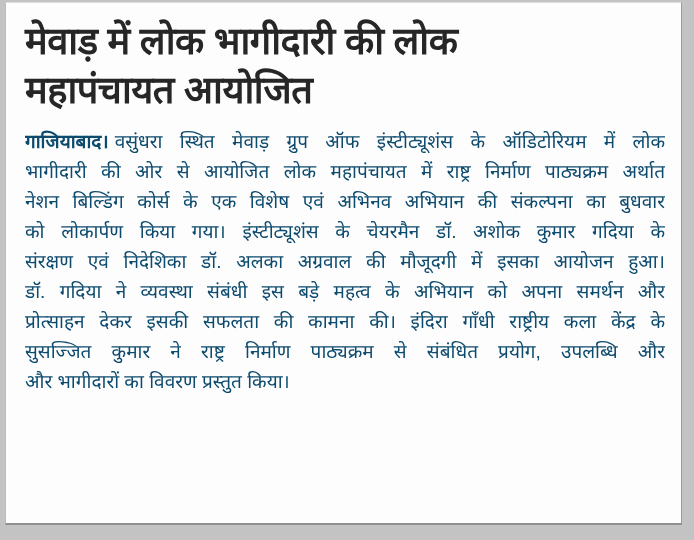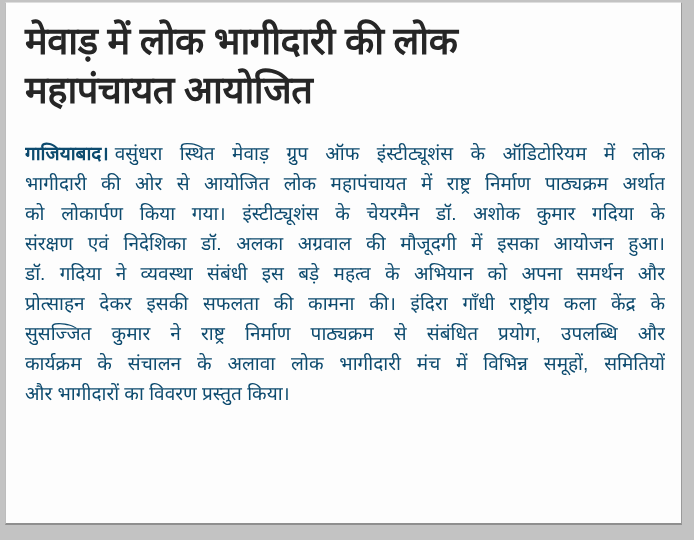--- a/index.html
+++ b/index.html
@@ -28,21 +28,21 @@
     box-sizing: border-box;
     padding: 14px 16px 0 19px;
     overflow: hidden;
   }
   .headline {
     color: #262626;
     font-weight: 700;
     font-size: 38px;
     line-height: 49px;
     letter-spacing: -0.5px;
-    margin: 0 0 24px 0;
+    margin: 0 0 12px 0;
   }
   .headline .h-line {
     display: block;
     white-space: nowrap;
   }
   .article-body {
     color: #0c4a6e;
     font-size: 19px;
     line-height: 30px;
   }
@@ -69,22 +69,22 @@
 <div class="clipping">
 
   <h1 class="headline">
     <span class="h-line">मेवाड़ में लोक भागीदारी की लोक</span>
     <span class="h-line">महापंचायत आयोजित</span>
   </h1>
 
   <div class="article-body">
     <div class="article-line"><span class="dateline">गाजियाबाद।</span><span>वसुंधरा स्थित मेवाड़ ग्रुप ऑफ इंस्टीट्यूशंस के ऑडिटोरियम में लोक</span></div>
     <div class="article-line">भागीदारी की ओर से आयोजित लोक महापंचायत में राष्ट्र निर्माण पाठ्यक्रम अर्थात</div>
+    <div class="article-line">नेशन बिल्डिंग कोर्स के एक विशेष एवं अभिनव अभियान की संकल्पना का बुधवार</div>
     <div class="article-line">को लोकार्पण किया गया। इंस्टीट्यूशंस के चेयरमैन डॉ. अशोक कुमार गदिया के</div>
     <div class="article-line">संरक्षण एवं निदेशिका डॉ. अलका अग्रवाल की मौजूदगी में इसका आयोजन हुआ।</div>
     <div class="article-line">डॉ. गदिया ने व्यवस्था संबंधी इस बड़े महत्व के अभियान को अपना समर्थन और</div>
     <div class="article-line">प्रोत्साहन देकर इसकी सफलता की कामना की। इंदिरा गाँधी राष्ट्रीय कला केंद्र के</div>
     <div class="article-line">सुसज्जित कुमार ने राष्ट्र निर्माण पाठ्यक्रम से संबंधित प्रयोग, उपलब्धि और</div>
-    <div class="article-line">कार्यक्रम के संचालन के अलावा लोक भागीदारी मंच में विभिन्न समूहों, समितियों</div>
     <div class="article-line no-fill">और भागीदारों का विवरण प्रस्तुत किया।</div>
   </div>
 
 </div>
 
 </body></html>

